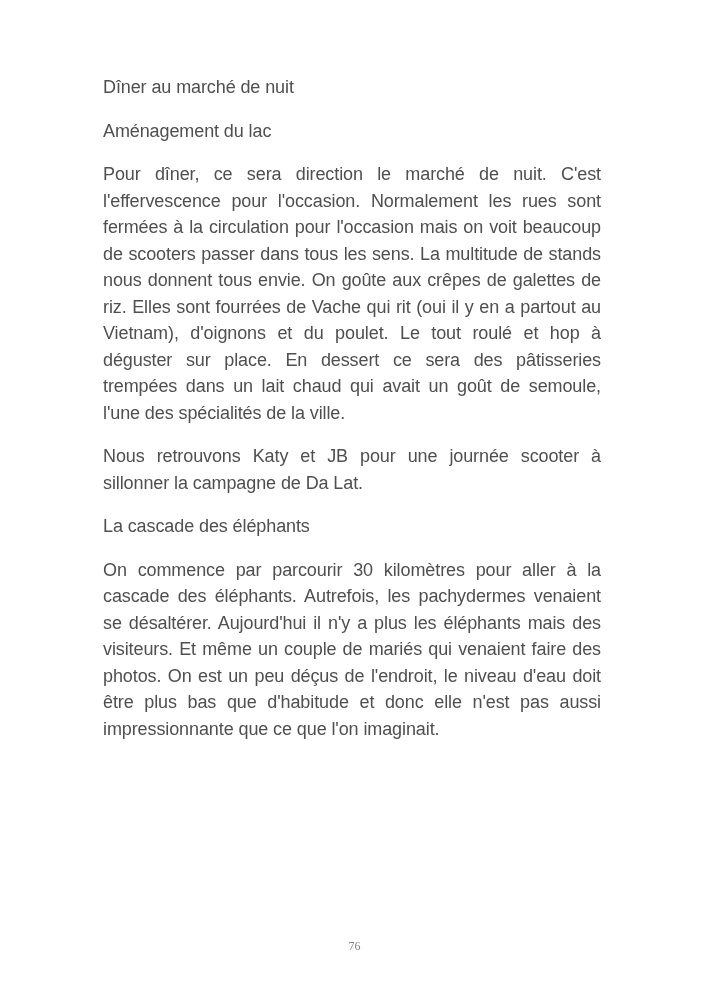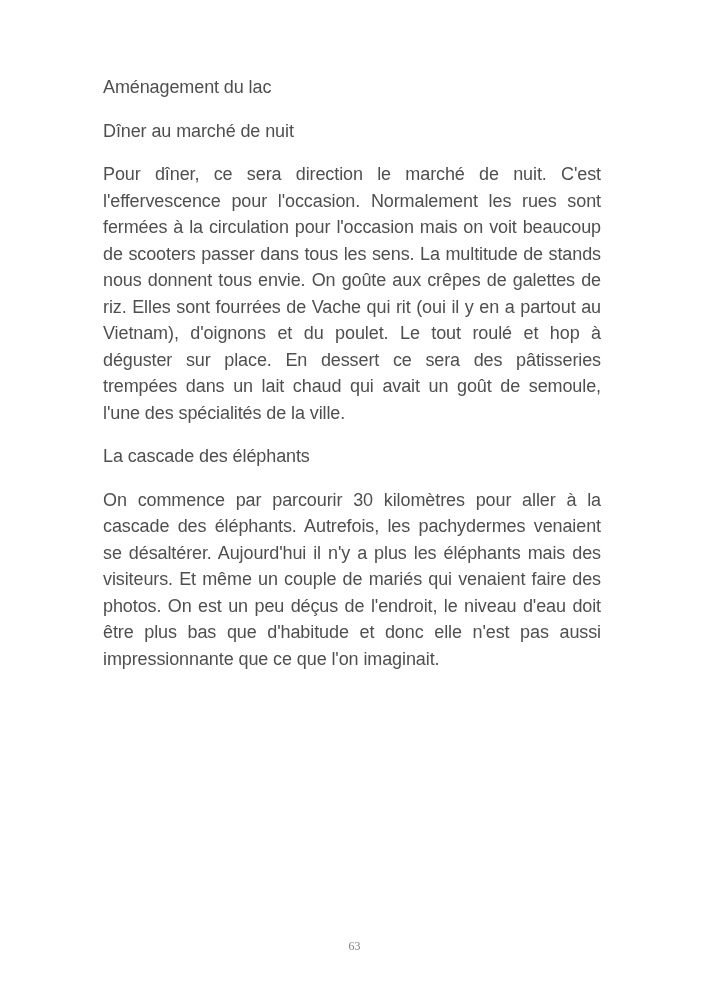--- a/index.html
+++ b/index.html
@@ -42,22 +42,23 @@
     text-align: center;
     font-family: "Liberation Serif", serif;
     font-size: 12px;
     color: #7f7f7f;
   }
 </style>
 </head>
 <body>
 
 <main class="page-content">
+  <h3 class="heading">Dîner au marché de nuit</h3>
   <h3 class="heading">Aménagement du lac</h3>
-  <h3 class="heading">Dîner au marché de nuit</h3>
   <p class="para">Pour dîner, ce sera direction le marché de nuit. C'est l'effervescence pour l'occasion. Normalement les rues sont fermées à la circulation pour l'occasion mais on voit beaucoup de scooters passer dans tous les sens. La multitude de stands nous donnent tous envie. On goûte aux crêpes de galettes de riz. Elles sont fourrées de Vache qui rit (oui il y en a partout au Vietnam), d'oignons et du poulet. Le tout roulé et hop à déguster sur place. En dessert ce sera des pâtisseries trempées dans un lait chaud qui avait un goût de semoule, l'une des spécialités de la ville.</p>
+  <p class="para">Nous retrouvons Katy et JB pour une journée scooter à sillonner la campagne de Da Lat.</p>
   <h3 class="heading">La cascade des éléphants</h3>
   <p class="para">On commence par parcourir 30 kilomètres pour aller à la cascade des éléphants. Autrefois, les pachydermes venaient se désaltérer. Aujourd'hui il n'y a plus les éléphants mais des visiteurs. Et même un couple de mariés qui venaient faire des photos. On est un peu déçus de l'endroit, le niveau d'eau doit être plus bas que d'habitude et donc elle n'est pas aussi impressionnante que ce que l'on imaginait.</p>
 </main>
 
 <footer class="page-footer">
-  <span>63</span>
+  <span>76</span>
 </footer>
 
 </body></html>

